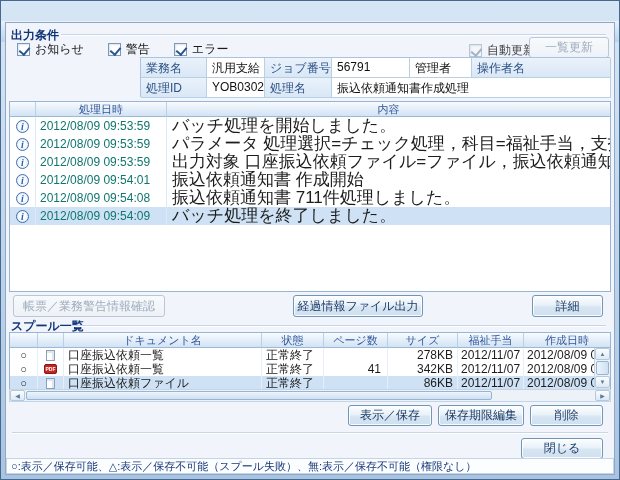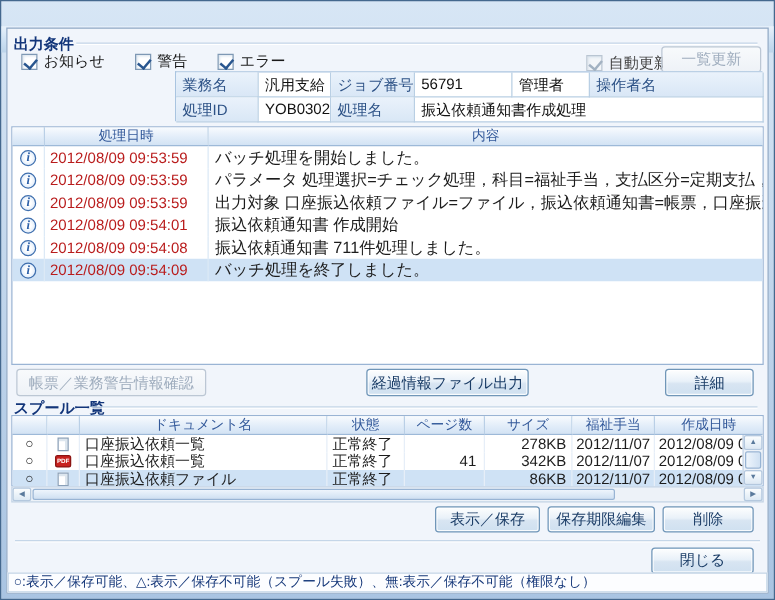--- a/index.html
+++ b/index.html
@@ -79,23 +79,23 @@
   .log-head{ display:flex; height:15px; }
   .log-head .hc{
     background:linear-gradient(#f8fbfe,#e2edf9 55%,#d3e3f4);
     border-right:1px solid #b9cfe6; border-bottom:1px solid #9db9d8;
     color:#33599a; font-size:11px; line-height:14px; text-align:center; overflow:hidden;
   }
   .log-row{ display:flex; height:18px; align-items:center; }
   .log-row.selected{ background:#cfe2f5; }
   .lc-icon{ width:26px; display:flex; justify-content:center; align-items:center; align-self:stretch;
             border-right:1px solid #dce9f6; }
-  .lc-time{ width:131px; padding-left:4px; font-size:12px; color:#b91c1c; white-space:nowrap;
+  .lc-time{ width:131px; padding-left:4px; font-size:12px; color:#0f766e; white-space:nowrap;
             overflow:hidden; align-self:stretch; line-height:18px; border-right:1px solid #dce9f6; }
-  .lc-text{ flex:1; padding-left:5px; font-size:13px; color:#1c1c1c; white-space:nowrap; overflow:hidden; line-height:18px; }
+  .lc-text{ flex:1; padding-left:5px; font-size:17px; color:#1c1c1c; white-space:nowrap; overflow:hidden; line-height:18px; }
   .info-icon{
     width:13px; height:13px; border-radius:50%;
     border:1px solid #3f6fae; background:radial-gradient(#ffffff 30%,#cfe2f8);
     color:#2b5fa8; font:italic bold 10px "Liberation Serif","DejaVu Serif",serif;
     display:flex; align-items:center; justify-content:center;
   }
 
   
   .spool-table{
     position:absolute; left:8px; top:331px; width:602px; height:57px;

